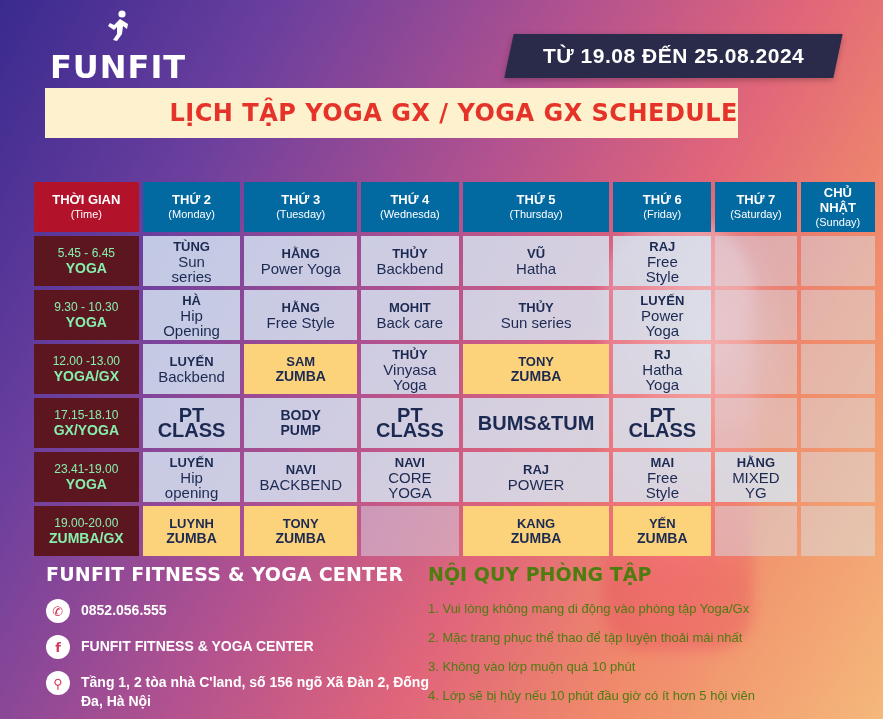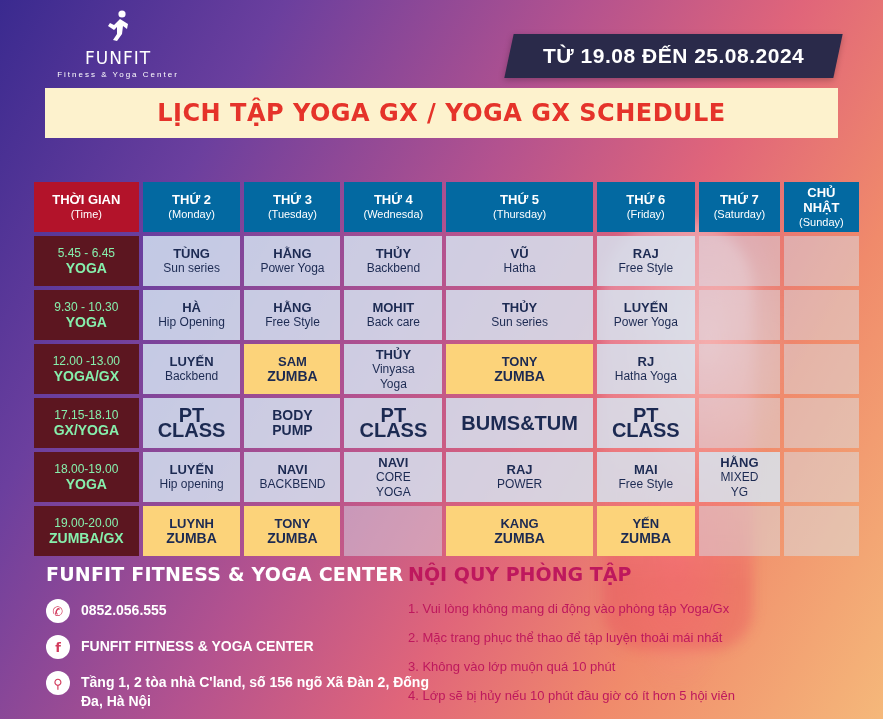--- a/index.html
+++ b/index.html
@@ -30,40 +30,40 @@
     filter: blur(6px);
   }
 
   
   .logo {
     position: absolute; left: 48px; top: 8px;
     width: 140px; text-align: center; color: #fff;
   }
   .logo-mark { font-size: 30px; line-height: 32px; }
   .logo-name {
-    font-size: 17px; font-weight: normal; letter-spacing: 1px;
+    font-size: 32px; font-weight: bold; letter-spacing: 1px;
     font-family: "DejaVu Sans", sans-serif;
   }
   .logo-sub { font-size: 8px; letter-spacing: 2px; margin-top: 2px; }
 
   .date-banner {
     position: absolute; right: 45px; top: 34px;
     background: #2a2a4a; color: #fff;
     padding: 10px 34px;
     font-size: 21px; font-weight: bold; letter-spacing: 0.5px;
     transform: skewX(-12deg);
     box-shadow: 0 2px 6px rgba(0,0,0,0.25);
   }
   .date-banner span { display: inline-block; transform: skewX(12deg); }
 
   .title-banner {
     position: absolute; left: 45px; top: 88px;
-    width: 793px; height: 50px;
+    width: 693px; height: 50px;
     background: #fdf2cd;
-    display: flex; align-items: center; justify-content: center;
+    display: flex; align-items: center; justify-content: flex-end;
   }
   .title-banner .t {
     color: #e5332a; font-size: 24px; font-weight: bold; letter-spacing: 0.5px;
     font-family: "DejaVu Sans", sans-serif;
   }
 
   
   table.schedule {
     position: absolute; left: 30px; top: 178px;
     width: 825px;
@@ -94,21 +94,21 @@
   }
   td.timecell .big { font-size: 14px; font-weight: bold; }
   td.cell {
     background: rgba(214,232,244,0.82);
     color: #1c2a52;
     font-size: 12px;
     line-height: 15px;
     margin-top: 28px;
   }
   td.cell .l1 { font-weight: bold; font-size: 13px; }
-  td.cell .l2 { font-size: 12px; }
+  td.cell .l2 { font-size: 15px; }
   td.cell.big1 .l1 { font-size: 14px; }
   td.cell.single { font-weight: bold; font-size: 20px; }
   td.cell.zumba { background: #fcd37a; }
   td.cell.empty { background: rgba(214,232,244,0.45); }
 
   
   .footer-left { position: absolute; left: 46px; top: 563px; width: 390px; color: #fff; }
   .footer-left h3 {
     font-size: 19px; font-weight: bold; letter-spacing: 0.2px; margin-bottom: 14px;
     font-family: "DejaVu Sans", sans-serif;
@@ -116,21 +116,21 @@
   .contact-row { display: flex; align-items: flex-start; margin-bottom: 12px; }
   .cicon {
     width: 24px; height: 24px; border-radius: 50%;
     background: #fff; color: #d23a5c;
     display: flex; align-items: center; justify-content: center;
     font-size: 13px; font-weight: bold; flex: 0 0 24px; margin-right: 11px;
     font-family: "DejaVu Sans", sans-serif;
   }
   .ctext { font-size: 14px; font-weight: bold; line-height: 19px; padding-top: 2px; }
 
-  .footer-right { position: absolute; left: 408px; top: 563px; width: 430px; color: #be185d; }
+  .footer-right { position: absolute; left: 428px; top: 563px; width: 430px; color: #4d7c0f; }
   .footer-right h3 {
     font-size: 19px; font-weight: bold; margin-bottom: 16px;
     font-family: "DejaVu Sans", sans-serif;
   }
   .rule { font-size: 13px; line-height: 16px; margin-bottom: 13px; }
 </style>
 </head>
 <body>
 
 <div class="bg-figure"></div>
@@ -287,21 +287,21 @@
           <div class="l2" style="font-weight: bold; font-size: 14px;">PUMP</div>
         </td>
         <td class="cell single">PT CLASS</td>
         <td class="cell single">BUMS&amp;TUM</td>
         <td class="cell single">PT CLASS</td>
         <td class="cell empty"></td>
         <td class="cell empty"></td>
       </tr>
       <tr>
         <td class="timecell">
-          <div>18.00-19.00</div>
+          <div>23.41-19.00</div>
           <div class="big">YOGA</div>
         </td>
         <td class="cell">
           <div class="l1">LUYẾN</div>
           <div class="l2">Hip opening</div>
         </td>
         <td class="cell">
           <div class="l1">NAVI</div>
           <div class="l2">BACKBEND</div>
         </td>

